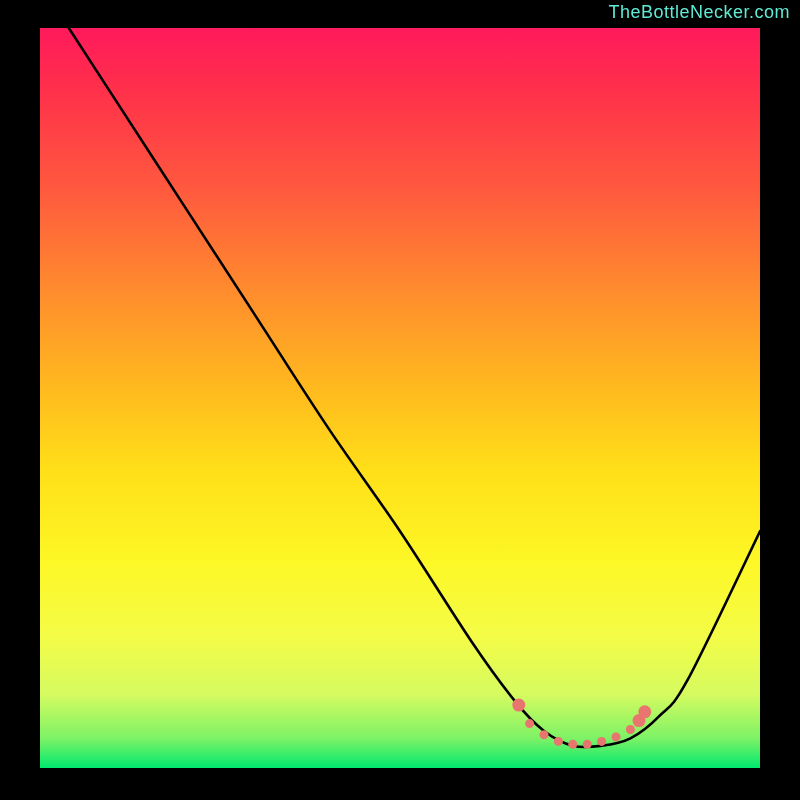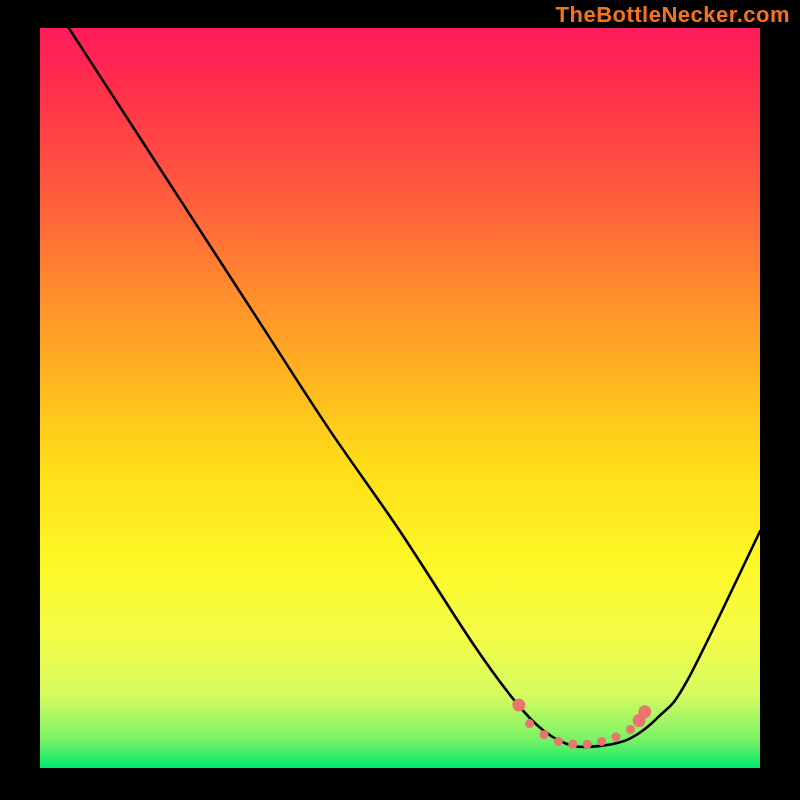--- a/index.html
+++ b/index.html
@@ -14,23 +14,23 @@
   .container {
     position: relative;
     width: 800px;
     height: 800px;
     background: #000;
   }
   .watermark {
     position: absolute;
     top: 2px;
     right: 10px;
-    color: #f97316;
-    font-size: 22px;
-    font-weight: 700;
+    color: #5eead4;
+    font-size: 18px;
+    font-weight: 400;
     letter-spacing: 0.5px;
     z-index: 10;
   }
   .plot-frame {
     position: absolute;
     left: 40px;
     top: 28px;
     width: 720px;
     height: 740px;
     background: #000;

